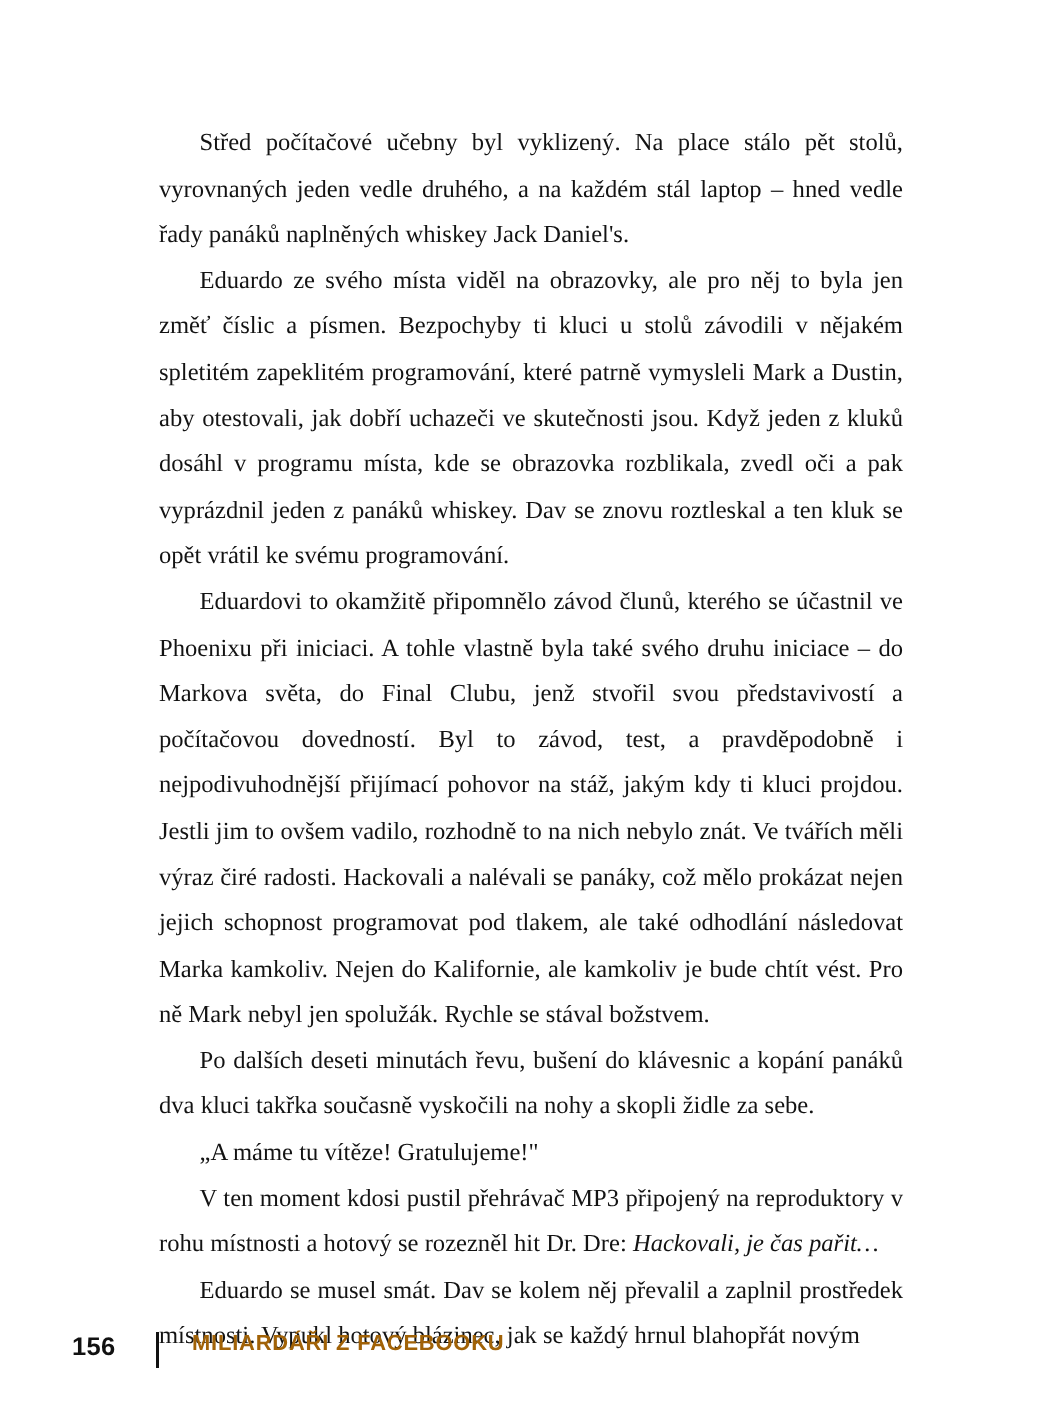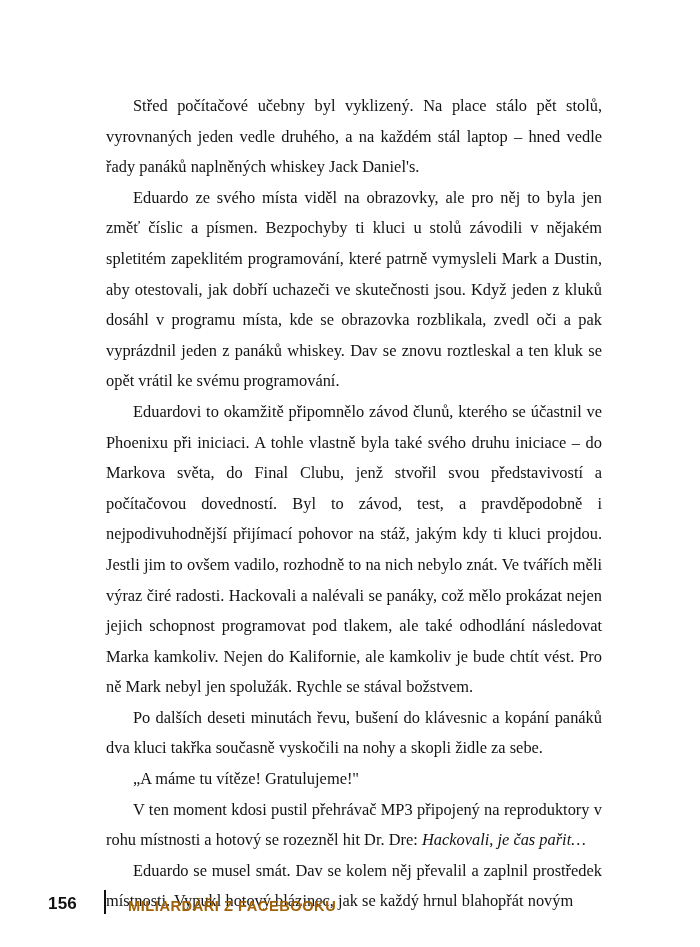--- a/index.html
+++ b/index.html
@@ -13,21 +13,20 @@
     font-family: "Liberation Serif", serif;
     color: #111111;
     position: relative;
     overflow: hidden;
   }
   .page {
     position: absolute;
     inset: 0;
     display: flex;
     flex-direction: column;
-    margin-top: 11px;
   }
   .text-column {
     position: absolute;
     left: 106px;
     top: 80px;
     width: 496px;
   }
   p.para {
     margin: 0;
     font-size: 16.4px;
@@ -38,21 +37,21 @@
     color: #131313;
   }
   em {
     font-style: italic;
   }
   .footer {
     position: absolute;
     left: 44px;
     bottom: 33px;
     display: flex;
-    align-items: flex-end;
+    align-items: flex-start;
     height: 26px;
   }
   .folio {
     font-family: "Liberation Sans", sans-serif;
     font-weight: bold;
     font-size: 17px;
     letter-spacing: 0.2px;
     color: #111111;
     width: 52px;
     text-align: left;

